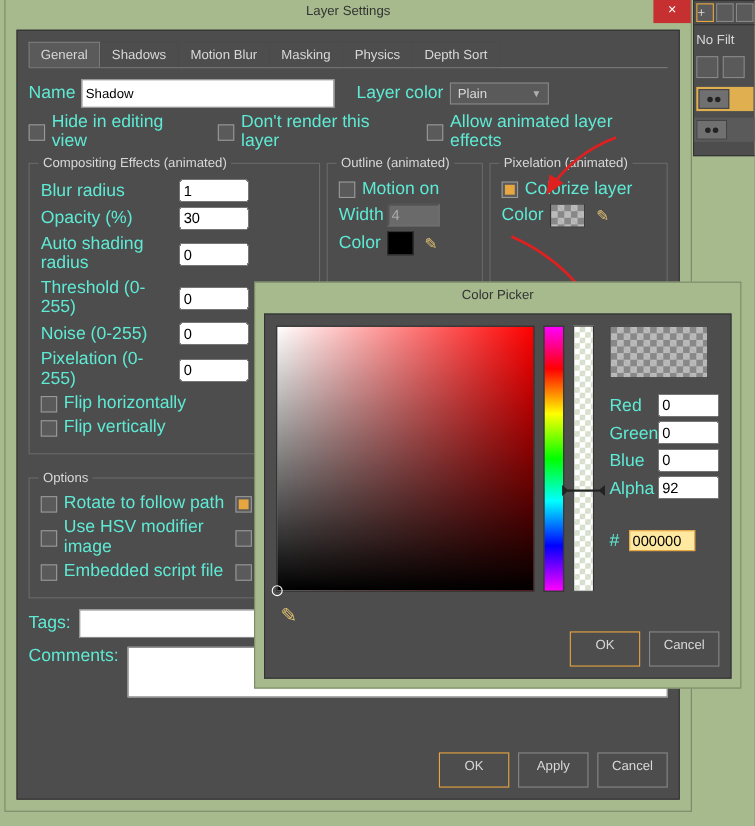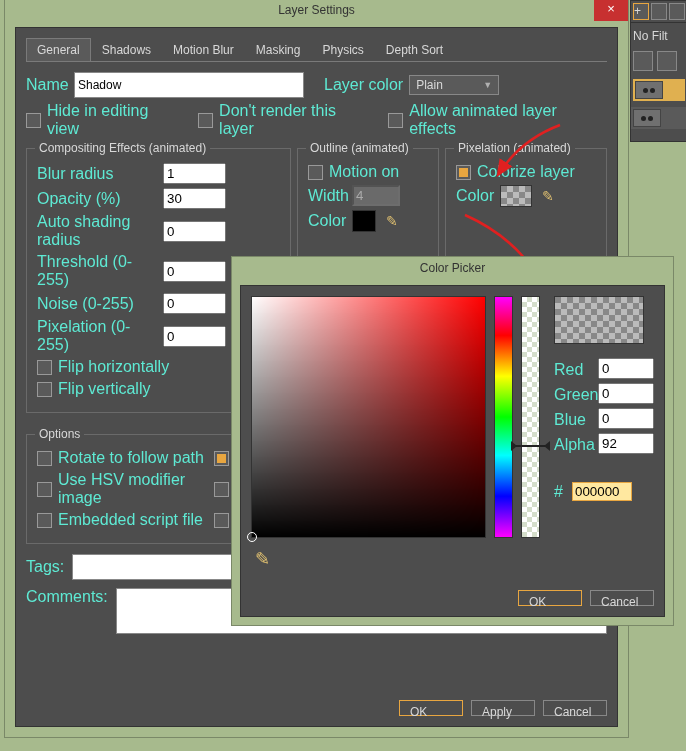--- a/index.html
+++ b/index.html
@@ -27,21 +27,21 @@
   .colmid{flex:0 0 120px}
   .col3{flex:0 0 140px}
   .small-inp{width:55px}
   .swatch{width:22px;height:20px;border:1px solid #333;background:#000;display:inline-block}
   .checker{background-image:
     linear-gradient(45deg,#bbb 25%,transparent 25%,transparent 75%,#bbb 75%),
     linear-gradient(45deg,#bbb 25%,transparent 25%,transparent 75%,#bbb 75%);
     background-size:12px 12px;background-position:0 0,6px 6px;background-color:#888}
   .eyedrop{color:#e0c070;font-size:14px;display:inline-block;padding-left:4px}
   .btns{position:absolute;right:10px;bottom:10px;display:flex;gap:8px}
-  .btn{min-width:64px;height:16px;line-height:22px;border:1px solid #888;color:#d8d8d8;background:#4d4d4d;font-size:12px;box-sizing:border-box;padding:0 10px}
+  .btn{min-width:64px;height:32px;line-height:22px;text-align:center;border:1px solid #888;color:#d8d8d8;background:#4d4d4d;font-size:12px;box-sizing:border-box;padding:0 10px}
   .btn.primary{border-color:#e8a640}
   .tags-row{display:flex;align-items:center;gap:8px;margin-top:10px}
   .tags-row input,.comments-row textarea{flex:1;background:#fff;border:1px solid #888;font-size:12px}
   .tags-row input{height:20px}
   .comments-row{display:flex;align-items:flex-start;gap:8px;margin-top:8px}
   .comments-row textarea{height:40px;resize:none;color:#000}
   
   .cp{left:231px;top:256px;width:443px;height:370px}
   .cp .dlg-body{left:8px;top:28px;right:8px;bottom:8px}
   .sv-box{width:252px;height:242px;border:1px solid #333;box-sizing:border-box;position:relative;

